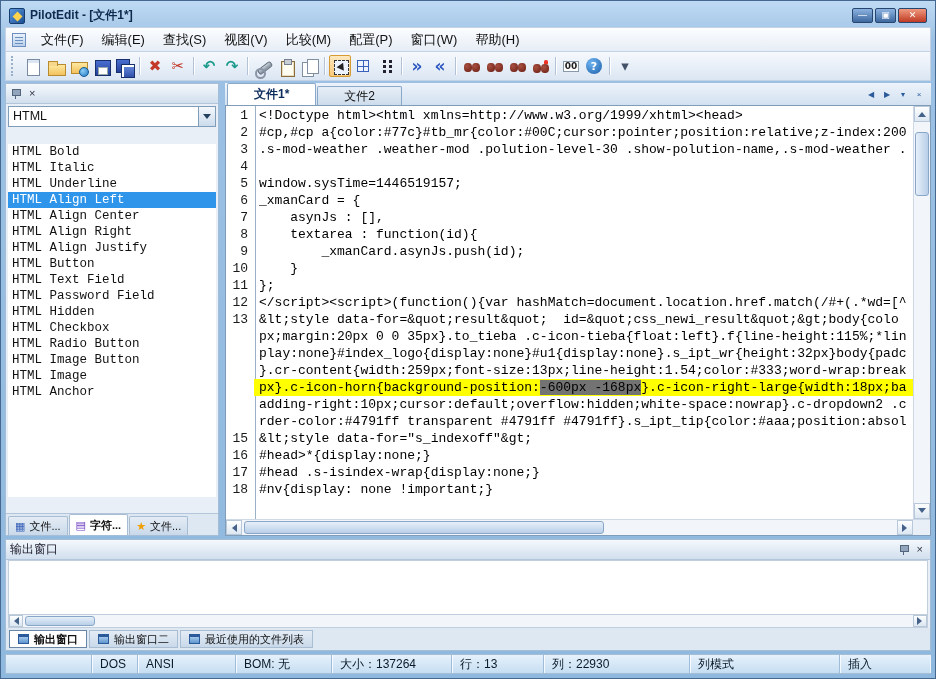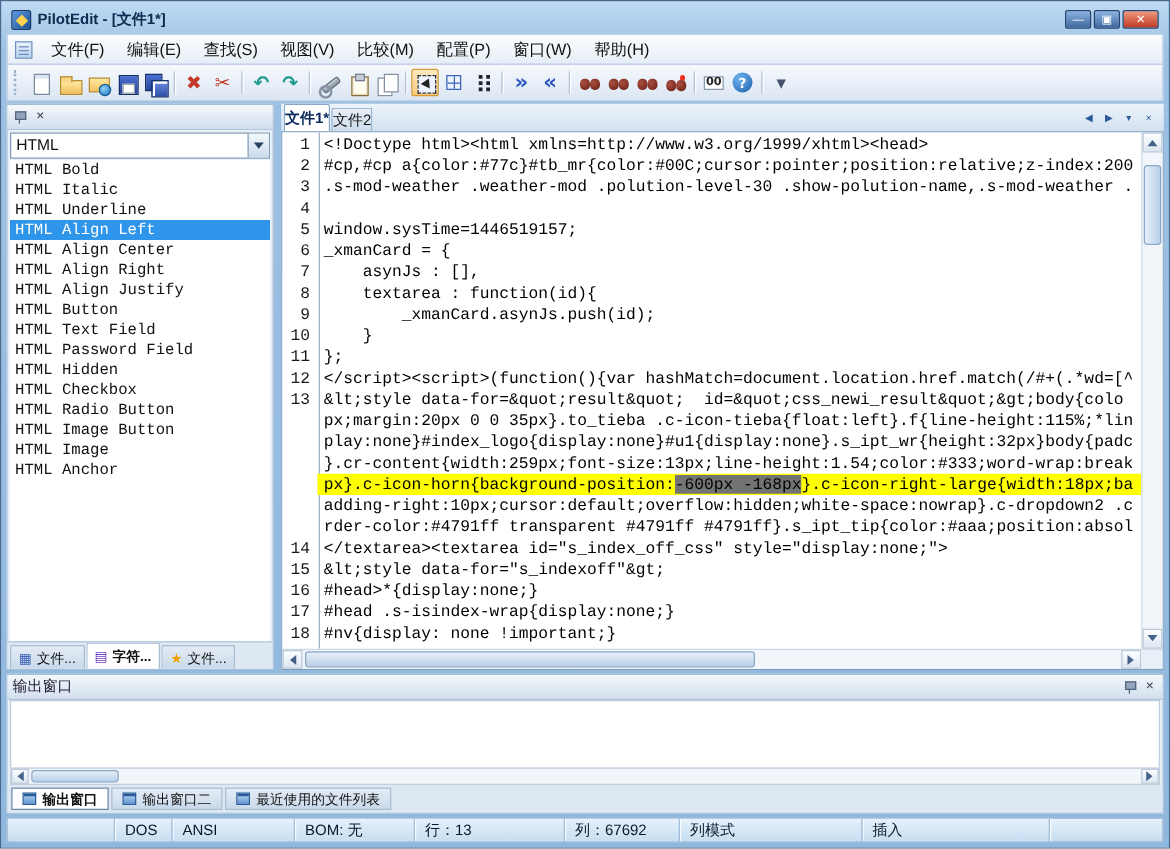--- a/index.html
+++ b/index.html
@@ -111,38 +111,38 @@
 .pin-icon{width:12px;height:13px;position:relative;flex:none;cursor:default}
 .pin-icon::before{content:"";position:absolute;left:2px;top:2px;width:7px;height:5px;
   background:#93a4bd;border:1px solid #53647d}
 .pin-icon::after{content:"";position:absolute;left:5px;top:8px;width:1px;height:4px;background:#53647d}
 .close-small{font-size:11px;line-height:1;color:#334;padding:1px 3px;cursor:default}
 .combo{height:21px;flex:none;margin:2px 2px 1px;display:flex;border:1px solid #7f9db9;background:#fff}
 .combo-value{flex:1;padding:2px 4px;font-size:12.5px;white-space:nowrap;overflow:hidden}
 .combo-btn{width:17px;flex:none;display:flex;align-items:center;justify-content:center;
   background:linear-gradient(#f4f8fc,#cbdbec);border-left:1px solid #7f9db9}
 .combo-arrow{width:0;height:0;border:4px solid transparent;border-top:5px solid #26415e;margin-top:4px}
-.sidebar-list{flex:1;min-height:0;overflow:hidden;background:#fff;margin:0 2px;
+.sidebar-list{flex:1;min-height:0;overflow:hidden;background:#fff;margin:16px 2px;
   font-family:"Liberation Mono","DejaVu Sans Mono",monospace;font-size:12.5px}
 .sl-item{height:16px;line-height:16px;padding-left:4px;white-space:nowrap;cursor:default}
 .sl-item.selected{background:#2e95ea;color:#fff}
 .sidebar-tabs{height:22px;flex:none;display:flex;align-items:flex-end;gap:1px;padding:0 0 0 2px;
   background:#dde8f3;border-top:1px solid #b3c5da}
 .sb-tab{height:19px;display:flex;align-items:center;gap:4px;padding:0 6px;font-size:11px;
   background:linear-gradient(#e4ecf5,#c9d9ea);border:1px solid #a9bdd2;border-bottom:none;cursor:default;
   border-radius:2px 2px 0 0;white-space:nowrap}
 .sb-tab.active{background:#fff;font-weight:bold;height:21px}
 .ticon{font-size:11px;line-height:1;font-family:"DejaVu Sans",sans-serif}
 
 
 .editor{flex:1;display:flex;flex-direction:column;min-width:0;min-height:0;margin-left:3px}
 .tabbar{height:22px;flex:none;display:flex;align-items:flex-end;padding-left:2px;
   background:linear-gradient(#edf3fa,#d2e1f1)}
 #etab-list{display:flex;align-items:flex-end;gap:1px}
-.etab{height:19px;display:flex;align-items:center;padding:0 0;font-size:12px;cursor:default;
+.etab{height:19px;display:flex;align-items:center;padding:0 26px;font-size:12px;cursor:default;
   background:linear-gradient(#e7eef7,#cddcec);border:1px solid #8aa8c8;border-bottom:none;
   border-radius:2px 2px 0 0;white-space:nowrap}
 .etab.active{background:#fff;font-weight:bold;height:22px;color:#0a2a5a}
 #etab-nav{margin-left:auto;display:flex;align-items:center;gap:2px;padding:0 5px 3px}
 .tn-btn{width:14px;height:14px;display:flex;align-items:center;justify-content:center;
   font-size:8px;line-height:1;color:#2a5a9a;cursor:default;border:1px solid transparent}
 .edit-wrap{flex:1;display:flex;flex-direction:column;min-height:0;border:1px solid #7f9db9;background:#fff}
 .edit-row{flex:1;display:flex;min-height:0}
 .lines{flex:1;min-width:0;overflow:hidden;padding-top:1px;
   background:linear-gradient(#9ab0c4,#9ab0c4) 29px 0/1px 100% no-repeat,#fff}
@@ -362,21 +362,20 @@
               <div class="erow"><span class="ln">10</span><span class="lt"><span>    }</span></span></div>
               <div class="erow"><span class="ln">11</span><span class="lt"><span>};</span></span></div>
               <div class="erow"><span class="ln">12</span><span class="lt"><span>&lt;/script&gt;&lt;script&gt;(function(){var hashMatch=document.location.href.match(/#+(.*wd=[^</span></span></div>
               <div class="erow"><span class="ln">13</span><span class="lt"><span>&amp;lt;style data-for=&amp;quot;result&amp;quot;  id=&amp;quot;css_newi_result&amp;quot;&amp;gt;body{colo</span></span></div>
               <div class="erow"><span class="ln"></span><span class="lt"><span>px;margin:20px 0 0 35px}.to_tieba .c-icon-tieba{float:left}.f{line-height:115%;*lin</span></span></div>
               <div class="erow"><span class="ln"></span><span class="lt"><span>play:none}#index_logo{display:none}#u1{display:none}.s_ipt_wr{height:32px}body{padc</span></span></div>
               <div class="erow"><span class="ln"></span><span class="lt"><span>}.cr-content{width:259px;font-size:13px;line-height:1.54;color:#333;word-wrap:break</span></span></div>
               <div class="erow hl"><span class="ln"></span><span class="lt"><span>px}.c-icon-horn{background-position:</span><span class="sel">-600px -168px</span><span>}.c-icon-right-large{width:18px;ba</span></span></div>
               <div class="erow"><span class="ln"></span><span class="lt"><span>adding-right:10px;cursor:default;overflow:hidden;white-space:nowrap}.c-dropdown2 .c</span></span></div>
               <div class="erow"><span class="ln"></span><span class="lt"><span>rder-color:#4791ff transparent #4791ff #4791ff}.s_ipt_tip{color:#aaa;position:absol</span></span></div>
-              <div class="erow"><span class="ln">14</span><span class="lt"><span>&lt;/textarea&gt;&lt;textarea id="s_index_off_css" style="display:none;"&gt;</span></span></div>
               <div class="erow"><span class="ln">15</span><span class="lt"><span>&amp;lt;style data-for="s_indexoff"&amp;gt;</span></span></div>
               <div class="erow"><span class="ln">16</span><span class="lt"><span>#head&gt;*{display:none;}</span></span></div>
               <div class="erow"><span class="ln">17</span><span class="lt"><span>#head .s-isindex-wrap{display:none;}</span></span></div>
               <div class="erow"><span class="ln">18</span><span class="lt"><span>#nv{display: none !important;}</span></span></div>
             </div>
           <div class="vscroll">
             <div class="scroll-btn">
                 <span class="tri tri-up"></span>
               </div>
             <div class="vtrack">
@@ -439,19 +438,20 @@
           <span class="tlabel">最近使用的文件列表</span>
         </div>
       </div>
   </div>
 
   <div class="statusbar" id="statusbar">
     <div class="sb-seg sb-blank"></div>
   <div class="sb-seg">DOS</div>
       <div class="sb-seg">ANSI</div>
       <div class="sb-seg">BOM: 无</div>
+      <div class="sb-seg">大小：137264</div>
       <div class="sb-seg">行：13</div>
-      <div class="sb-seg">列：67692</div>
+      <div class="sb-seg">列：22930</div>
       <div class="sb-seg">列模式</div>
       <div class="sb-seg">插入</div>
     </div>
 
 </div>
 
 </body></html>

